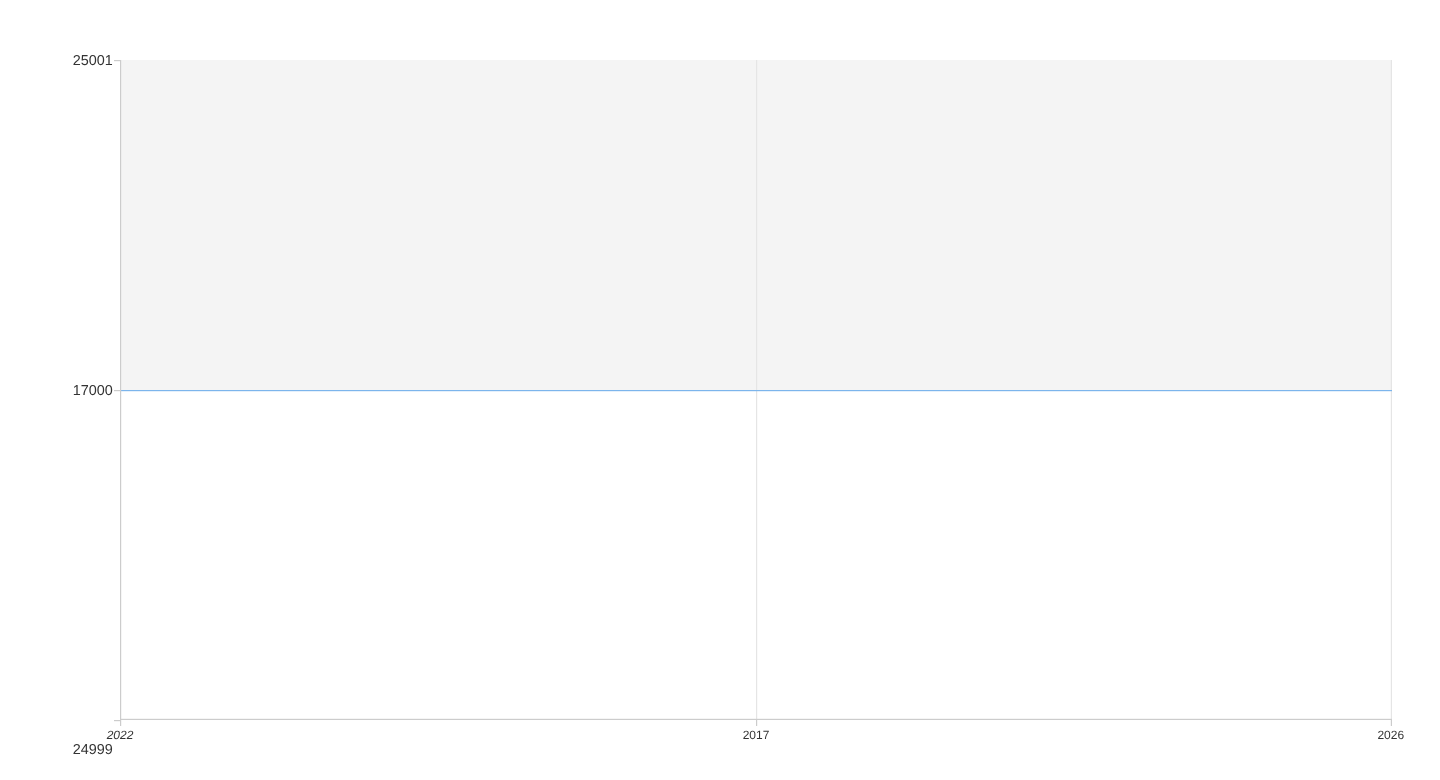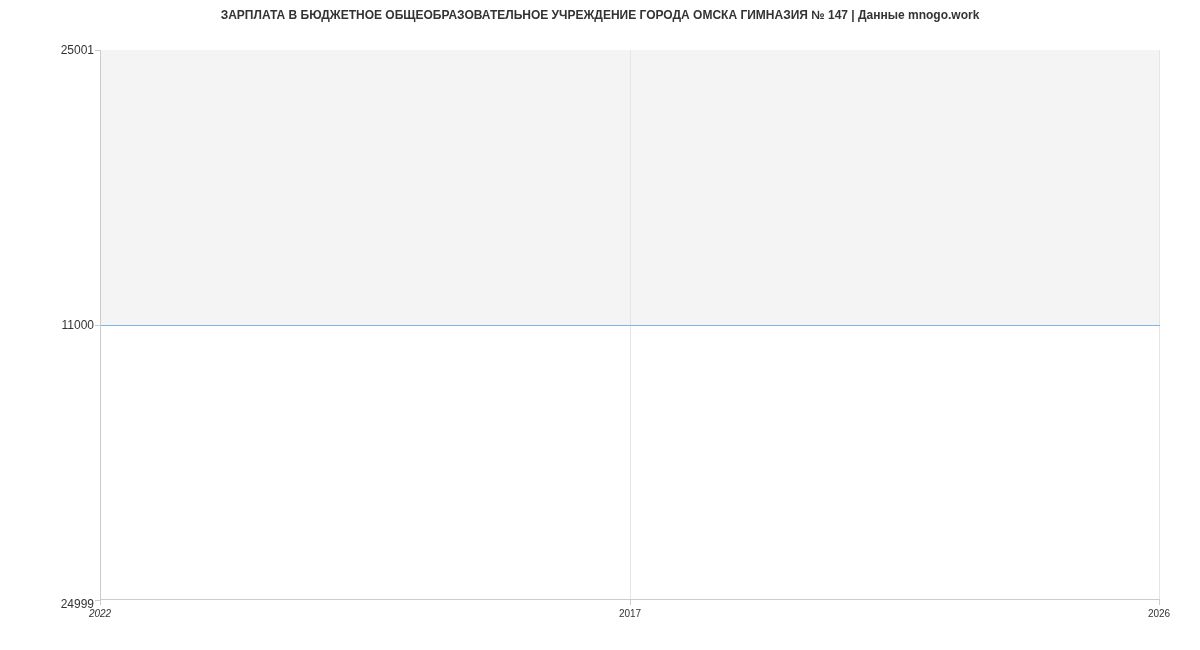--- a/index.html
+++ b/index.html
@@ -80,39 +80,38 @@
     .data-line {
       position: absolute;
       height: 1px;
       background: #7cb5ec;
     }
   </style>
 </head>
 <body>
 
 <div class="chart-container">
-  <div class="chart-title">ЗАРПЛАТА В БЮДЖЕТНОЕ ОБЩЕОБРАЗОВАТЕЛЬНОЕ УЧРЕЖДЕНИЕ ГОРОДА ОМСКА ГИМНАЗИЯ № 147 | Данные mnogo.work</div>
 
   <div class="area-fill" style="left:101px; top:50px; width:1059px; height:275px;"></div>
 
   <div class="v-gridline" style="left:630px;"></div>
 
   <div class="v-gridline" style="left:1159px;"></div>
 
   <div class="data-line" style="left:100px; top:325px; width:1060px;"></div>
 
   <div class="plot-area"></div>
 
   <div class="y-tick-mark" style="top:50px;"></div>
   <div class="y-tick-mark" style="top:325px;"></div>
   <div class="y-tick-mark" style="top:600px;"></div>
 
   <div class="y-tick-label" style="top:50px;">25001</div>
-  <div class="y-tick-label" style="top:325px;">11000</div>
-  <div class="y-tick-label" style="top:604px;">24999</div>
+  <div class="y-tick-label" style="top:325px;">17000</div>
+  <div class="y-tick-label" style="top:624px;">24999</div>
 
   <div class="x-tick-mark" style="left:100px;"></div>
   <div class="x-tick-mark" style="left:630px;"></div>
   <div class="x-tick-mark" style="left:1159px;"></div>
 
   <div class="x-tick-label" style="left:100px;font-style:italic;">2022</div>
   <div class="x-tick-label" style="left:630px;">2017</div>
   <div class="x-tick-label" style="left:1159px;">2026</div>
 </div>
 

